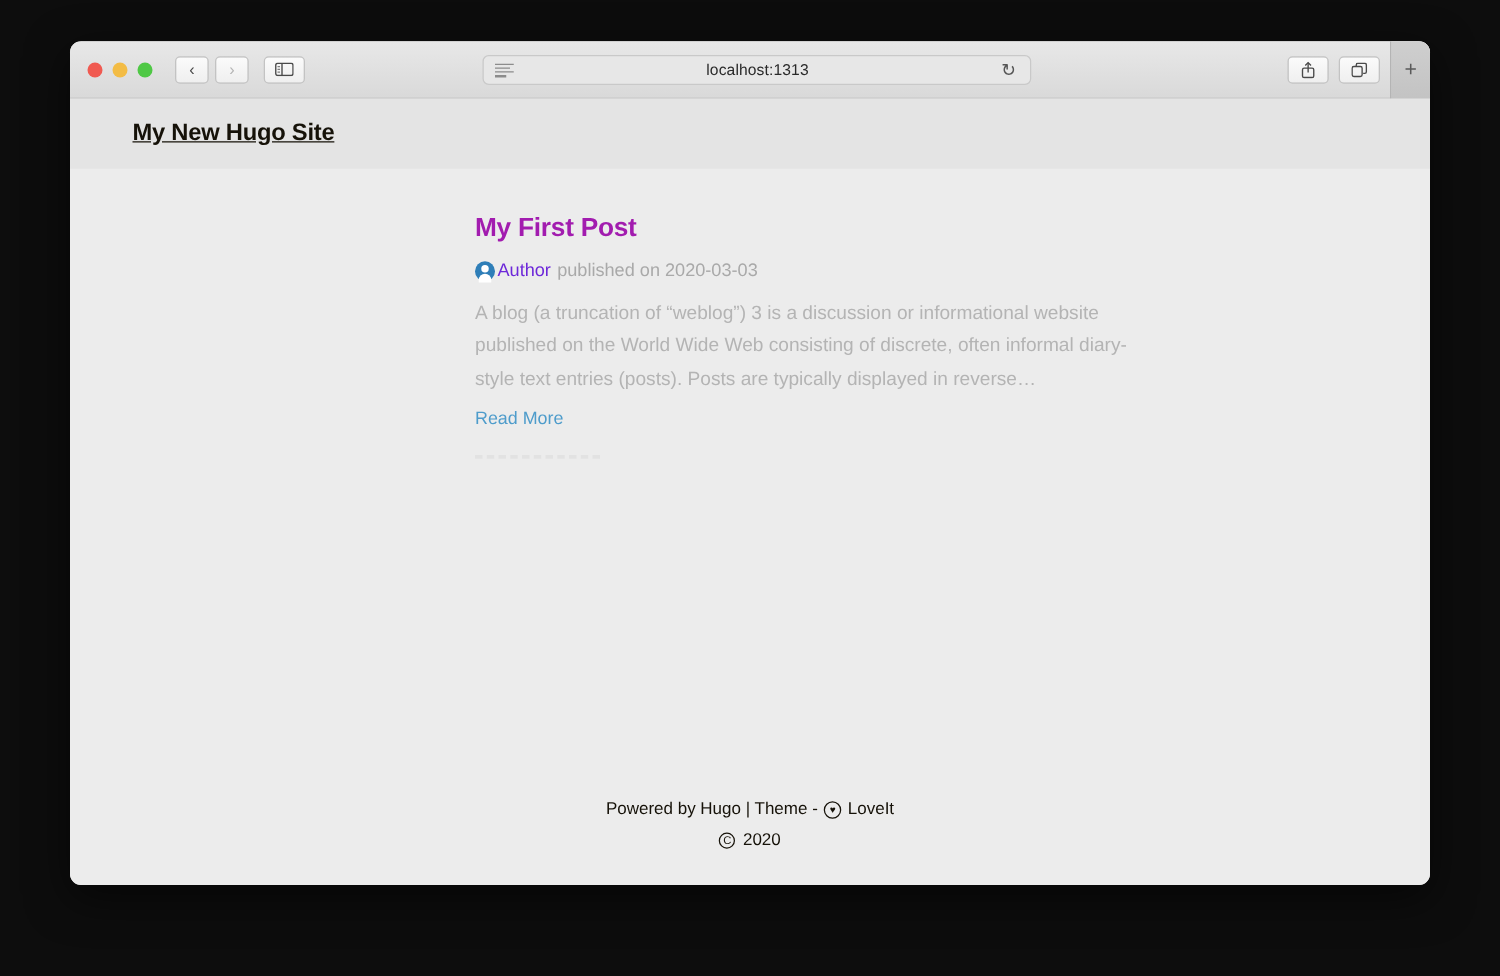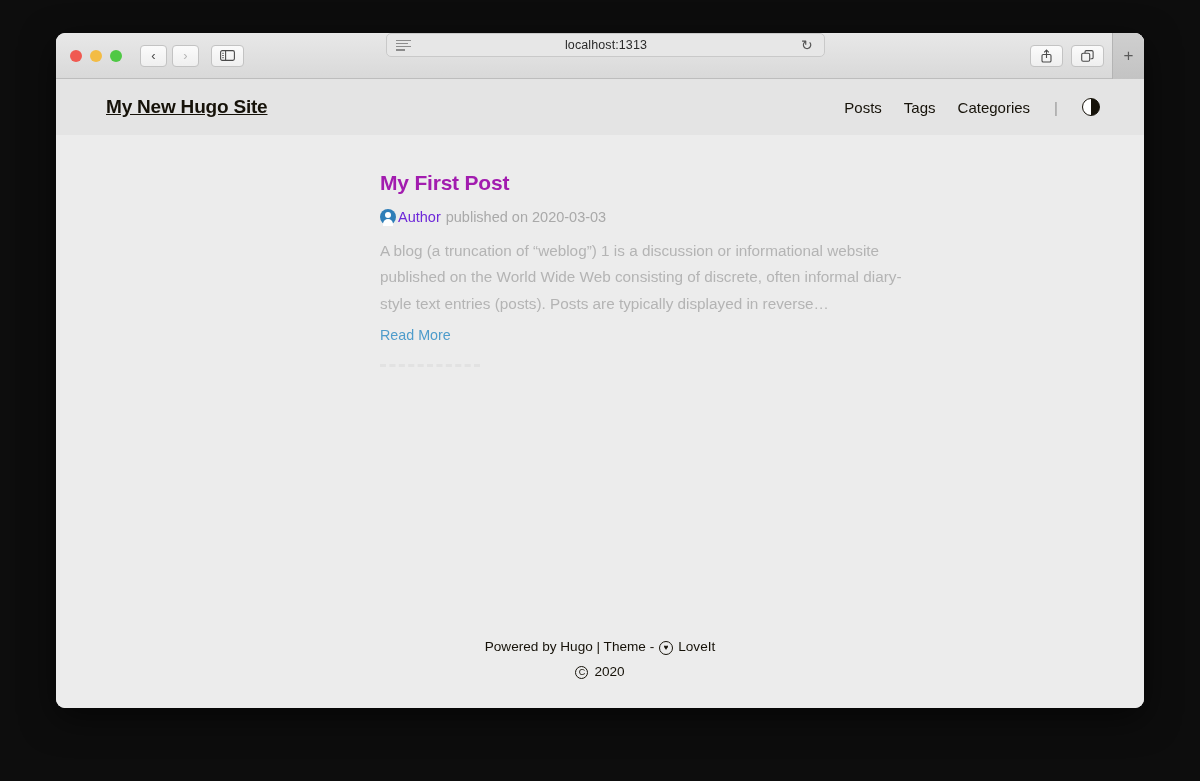--- a/index.html
+++ b/index.html
@@ -78,21 +78,21 @@
     font-size: 13px;
     line-height: 1;
   }
   .tb-btn.disabled { color: #b5b5b5; }
   .tb-btn.wide { width: 33px; }
 
   
   .address-bar {
     position: absolute;
     left: 330px;
-    top: 0;
+    top: 11px;
     width: 439px;
     height: 24px;
     background: #e7e7e7;
     border: 1px solid #c9c9c9;
     border-radius: 5px;
     display: flex;
     align-items: center;
     padding: 0 9px;
   }
   .address-url {
@@ -348,40 +348,33 @@
         <div class="plus-btn">
           <span>+</span>
         </div>
       </div>
     </div>
 
     <div class="page">
 
       <div class="site-header">
         <a class="site-title" href="#">My New Hugo Site</a>
-        <div class="site-nav">
-          <a class="nav-link" href="#">Posts</a>
-          <a class="nav-link" href="#">Tags</a>
-          <a class="nav-link" href="#">Categories</a>
-          <span class="nav-divider">|</span>
-          <span class="theme-toggle"></span>
-        </div>
       </div>
 
       <div class="content">
         <article class="post">
           <h2 class="post-title">My First Post</h2>
 
           <div class="post-meta">
             <span class="author-icon"></span>
             <span class="author-name">Author</span>
             <span class="meta-rest">published on 2020-03-03</span>
           </div>
 
-          <p class="post-excerpt">A blog (a truncation of “weblog”) 1 is a discussion or informational website published on the World Wide Web consisting of discrete, often informal diary-style text entries (posts). Posts are typically displayed in reverse…</p>
+          <p class="post-excerpt">A blog (a truncation of “weblog”) 3 is a discussion or informational website published on the World Wide Web consisting of discrete, often informal diary-style text entries (posts). Posts are typically displayed in reverse…</p>
 
           <a class="read-more" href="#">Read More</a>
 
           <div class="post-separator"></div>
         </article>
       </div>
 
       <div class="site-footer">
         <div class="footer-line">
           <span>Powered by Hugo | Theme -</span>

